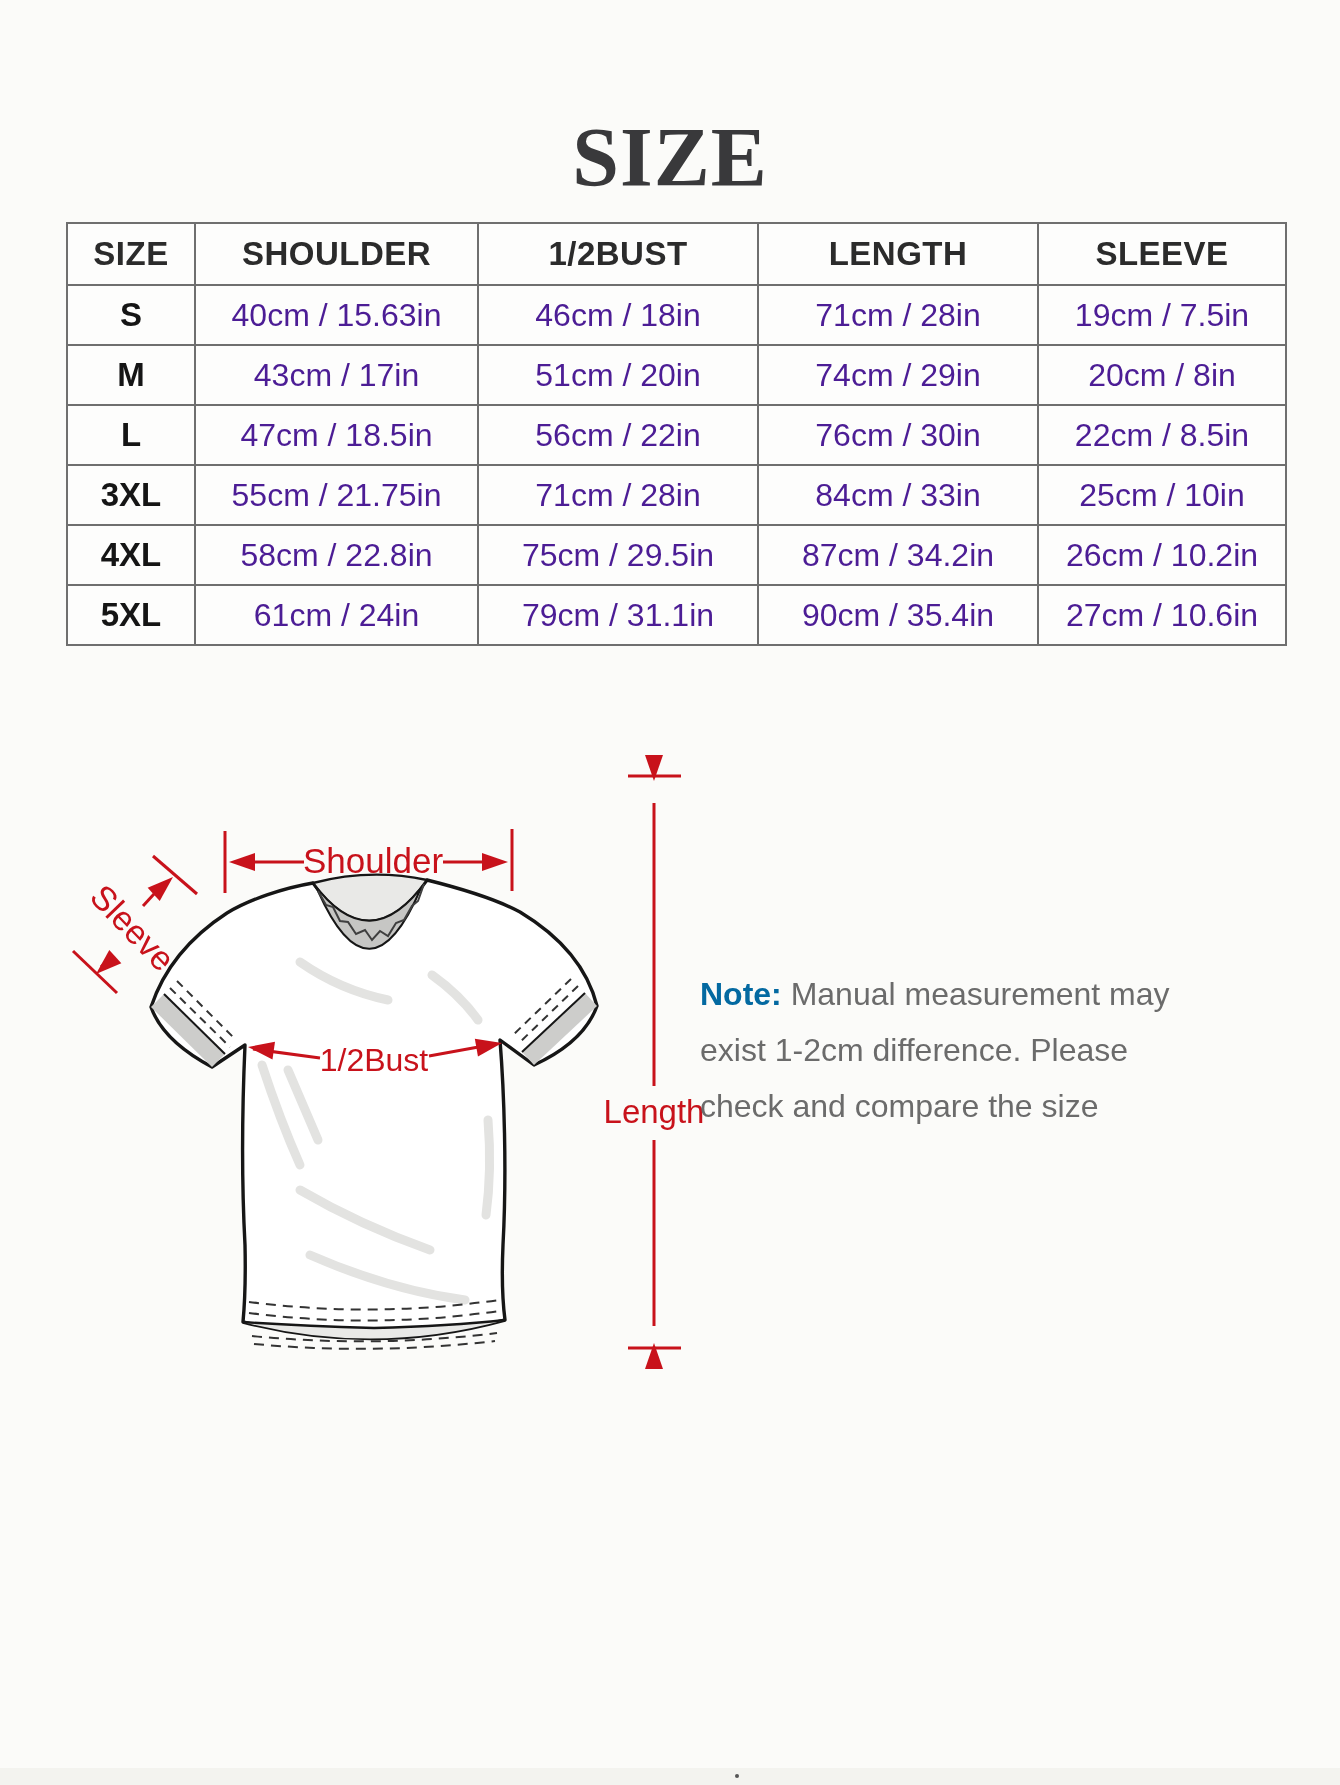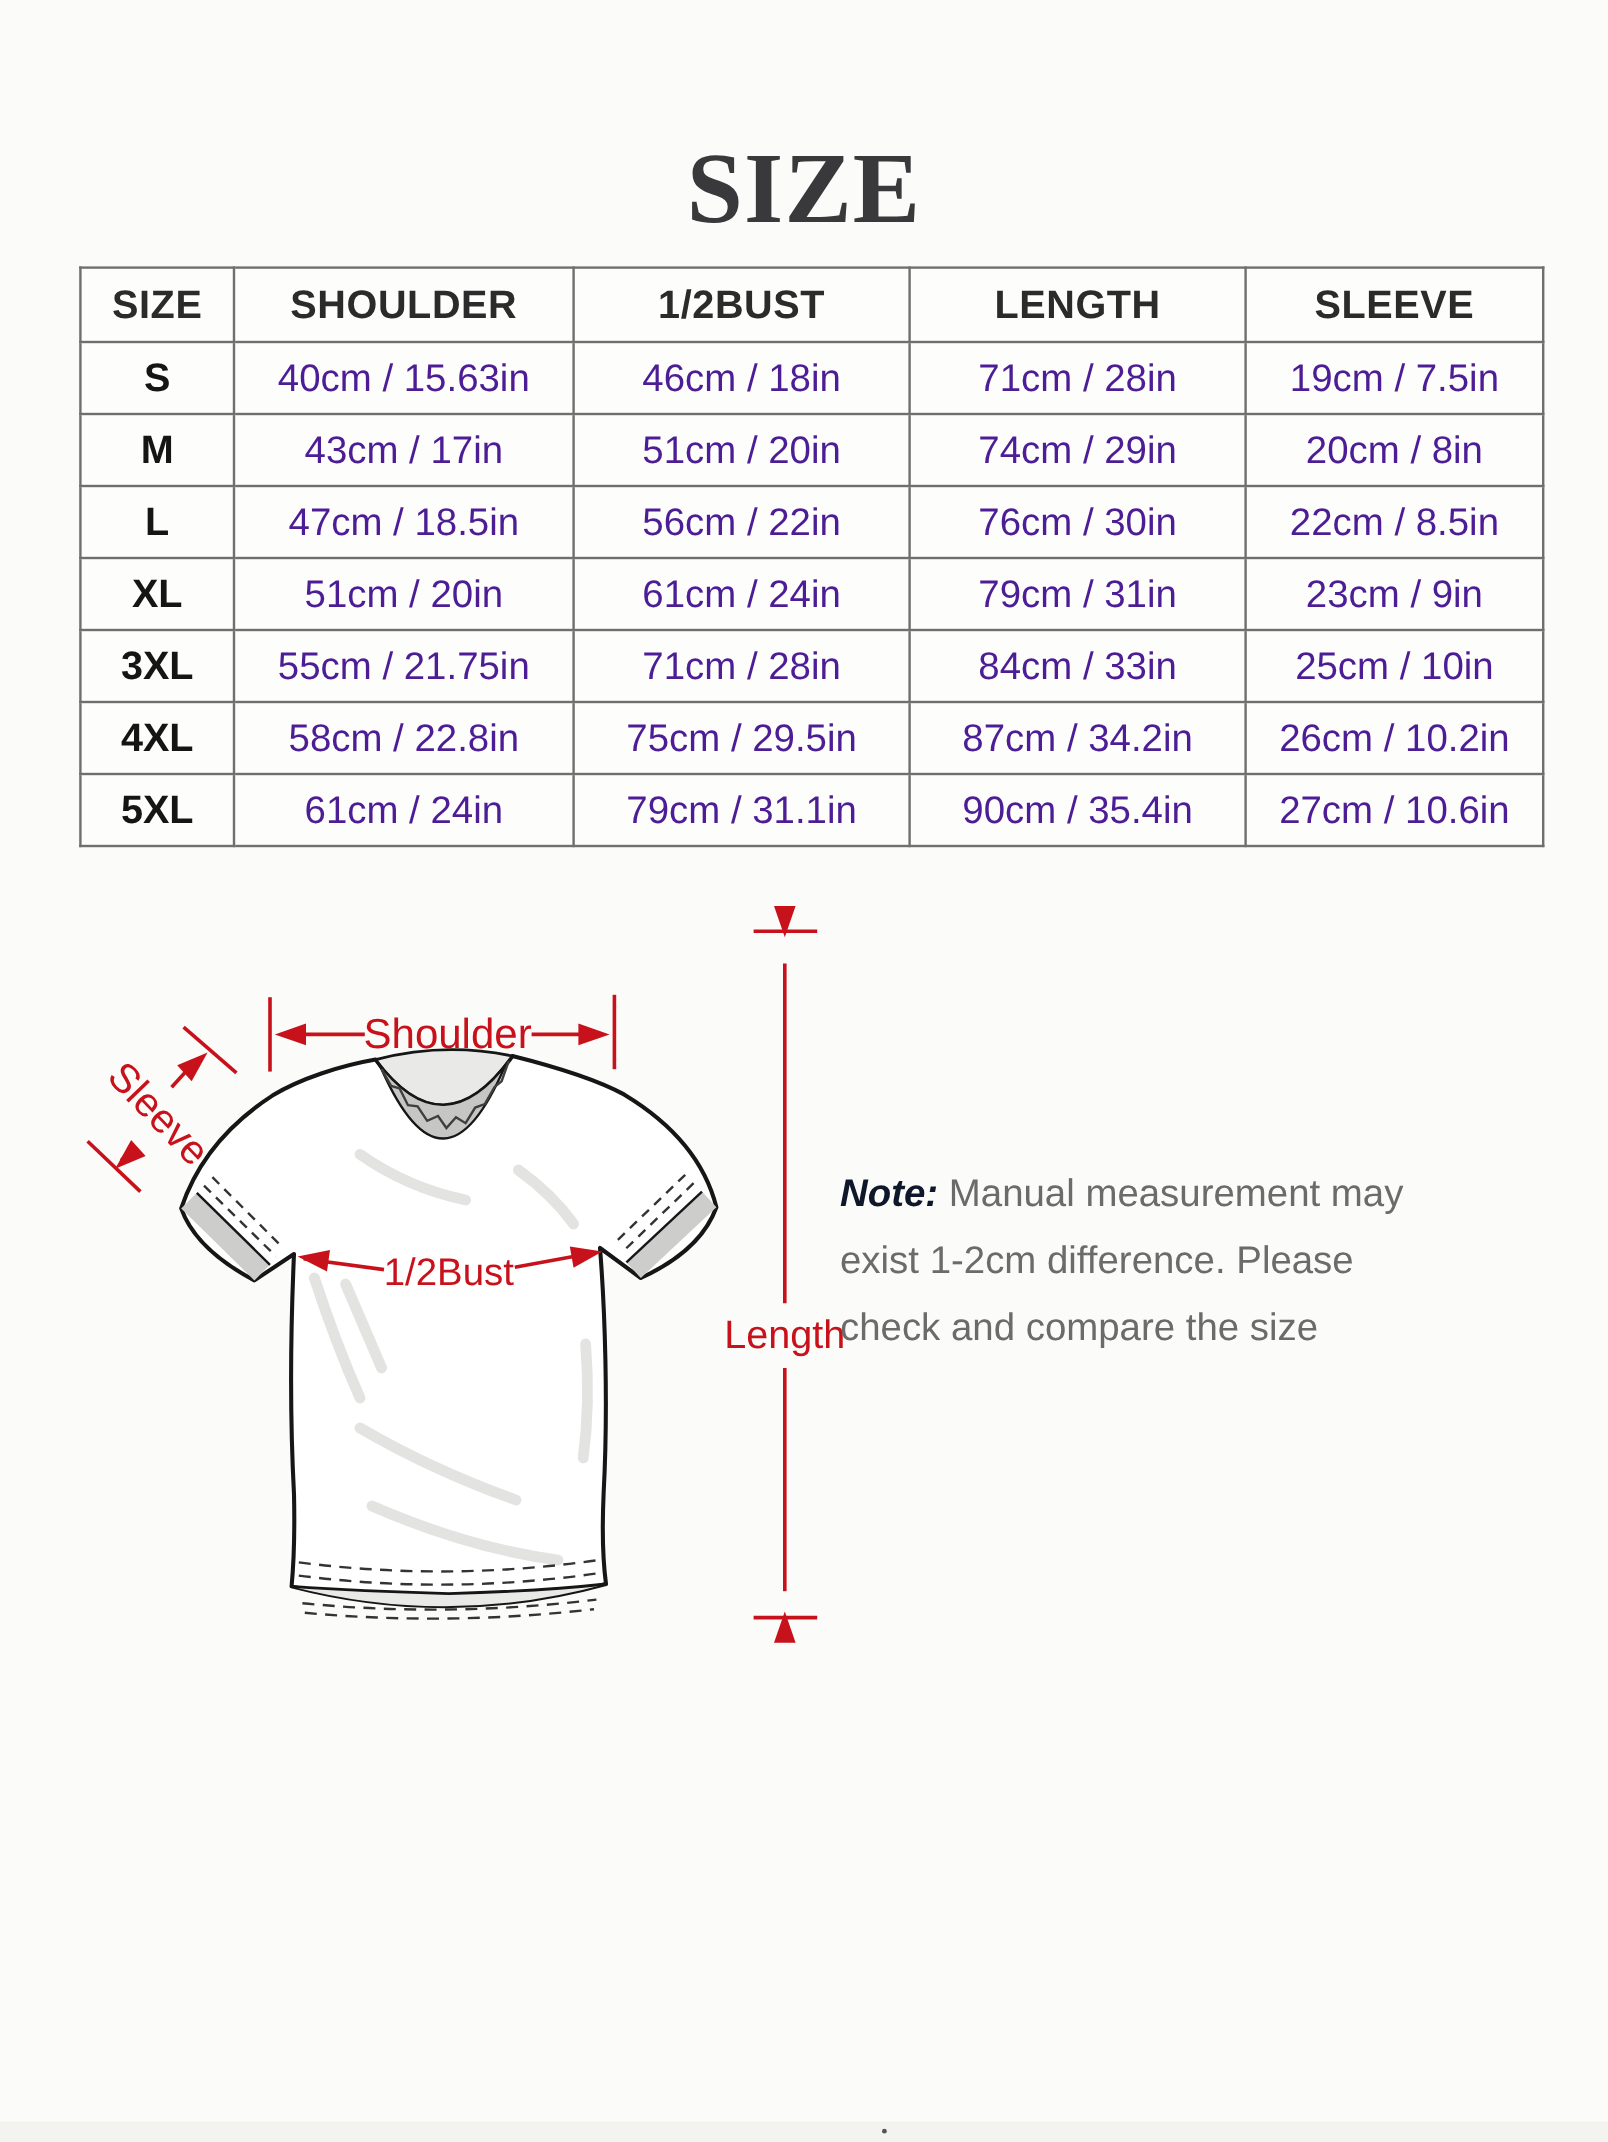--- a/index.html
+++ b/index.html
@@ -25,21 +25,21 @@
   }
   .size-table th { height:58px; font-size:33px; font-weight:bold; color:#2b2b2b; letter-spacing:0.5px; }
   .size-table td { height:56px; font-size:32px; color:#4c1d95; }
   .size-table td.size-col { font-weight:bold; font-size:33px; color:#151515; }
   svg.diagram { position:absolute; left:0; top:0; width:1340px; height:1785px; }
   .red-label { font-family:"Liberation Sans",sans-serif; fill:#c8121b; }
   .note {
     position:absolute; left:700px; top:966px; width:480px;
     font-size:32px; line-height:56px; color:#6b6b6b;
   }
-  .note-prefix { font-weight:bold; color:#0f172a;font-style:italic; }
+  .note-prefix { font-weight:bold; color:#0369a1; }
   .bottom-strip { position:absolute; left:0; top:1768px; width:1340px; height:17px; background:#f3f3ef; }
   .tiny-dot { position:absolute; left:735px; top:1774px; width:4px; height:4px; background:#555; border-radius:50%; }
 </style>
 </head>
 <body>
 
 <div class="page">
 
   <div class="page-title">SIZE</div>
 
@@ -76,27 +76,20 @@
         <td>20cm / 8in</td>
       </tr>
       <tr>
         <td class="size-col">L</td>
         <td>47cm / 18.5in</td>
         <td>56cm / 22in</td>
         <td>76cm / 30in</td>
         <td>22cm / 8.5in</td>
       </tr>
       <tr>
-        <td class="size-col">XL</td>
-        <td>51cm / 20in</td>
-        <td>61cm / 24in</td>
-        <td>79cm / 31in</td>
-        <td>23cm / 9in</td>
-      </tr>
-      <tr>
         <td class="size-col">3XL</td>
         <td>55cm / 21.75in</td>
         <td>71cm / 28in</td>
         <td>84cm / 33in</td>
         <td>25cm / 10in</td>
       </tr>
       <tr>
         <td class="size-col">4XL</td>
         <td>58cm / 22.8in</td>
         <td>75cm / 29.5in</td>

